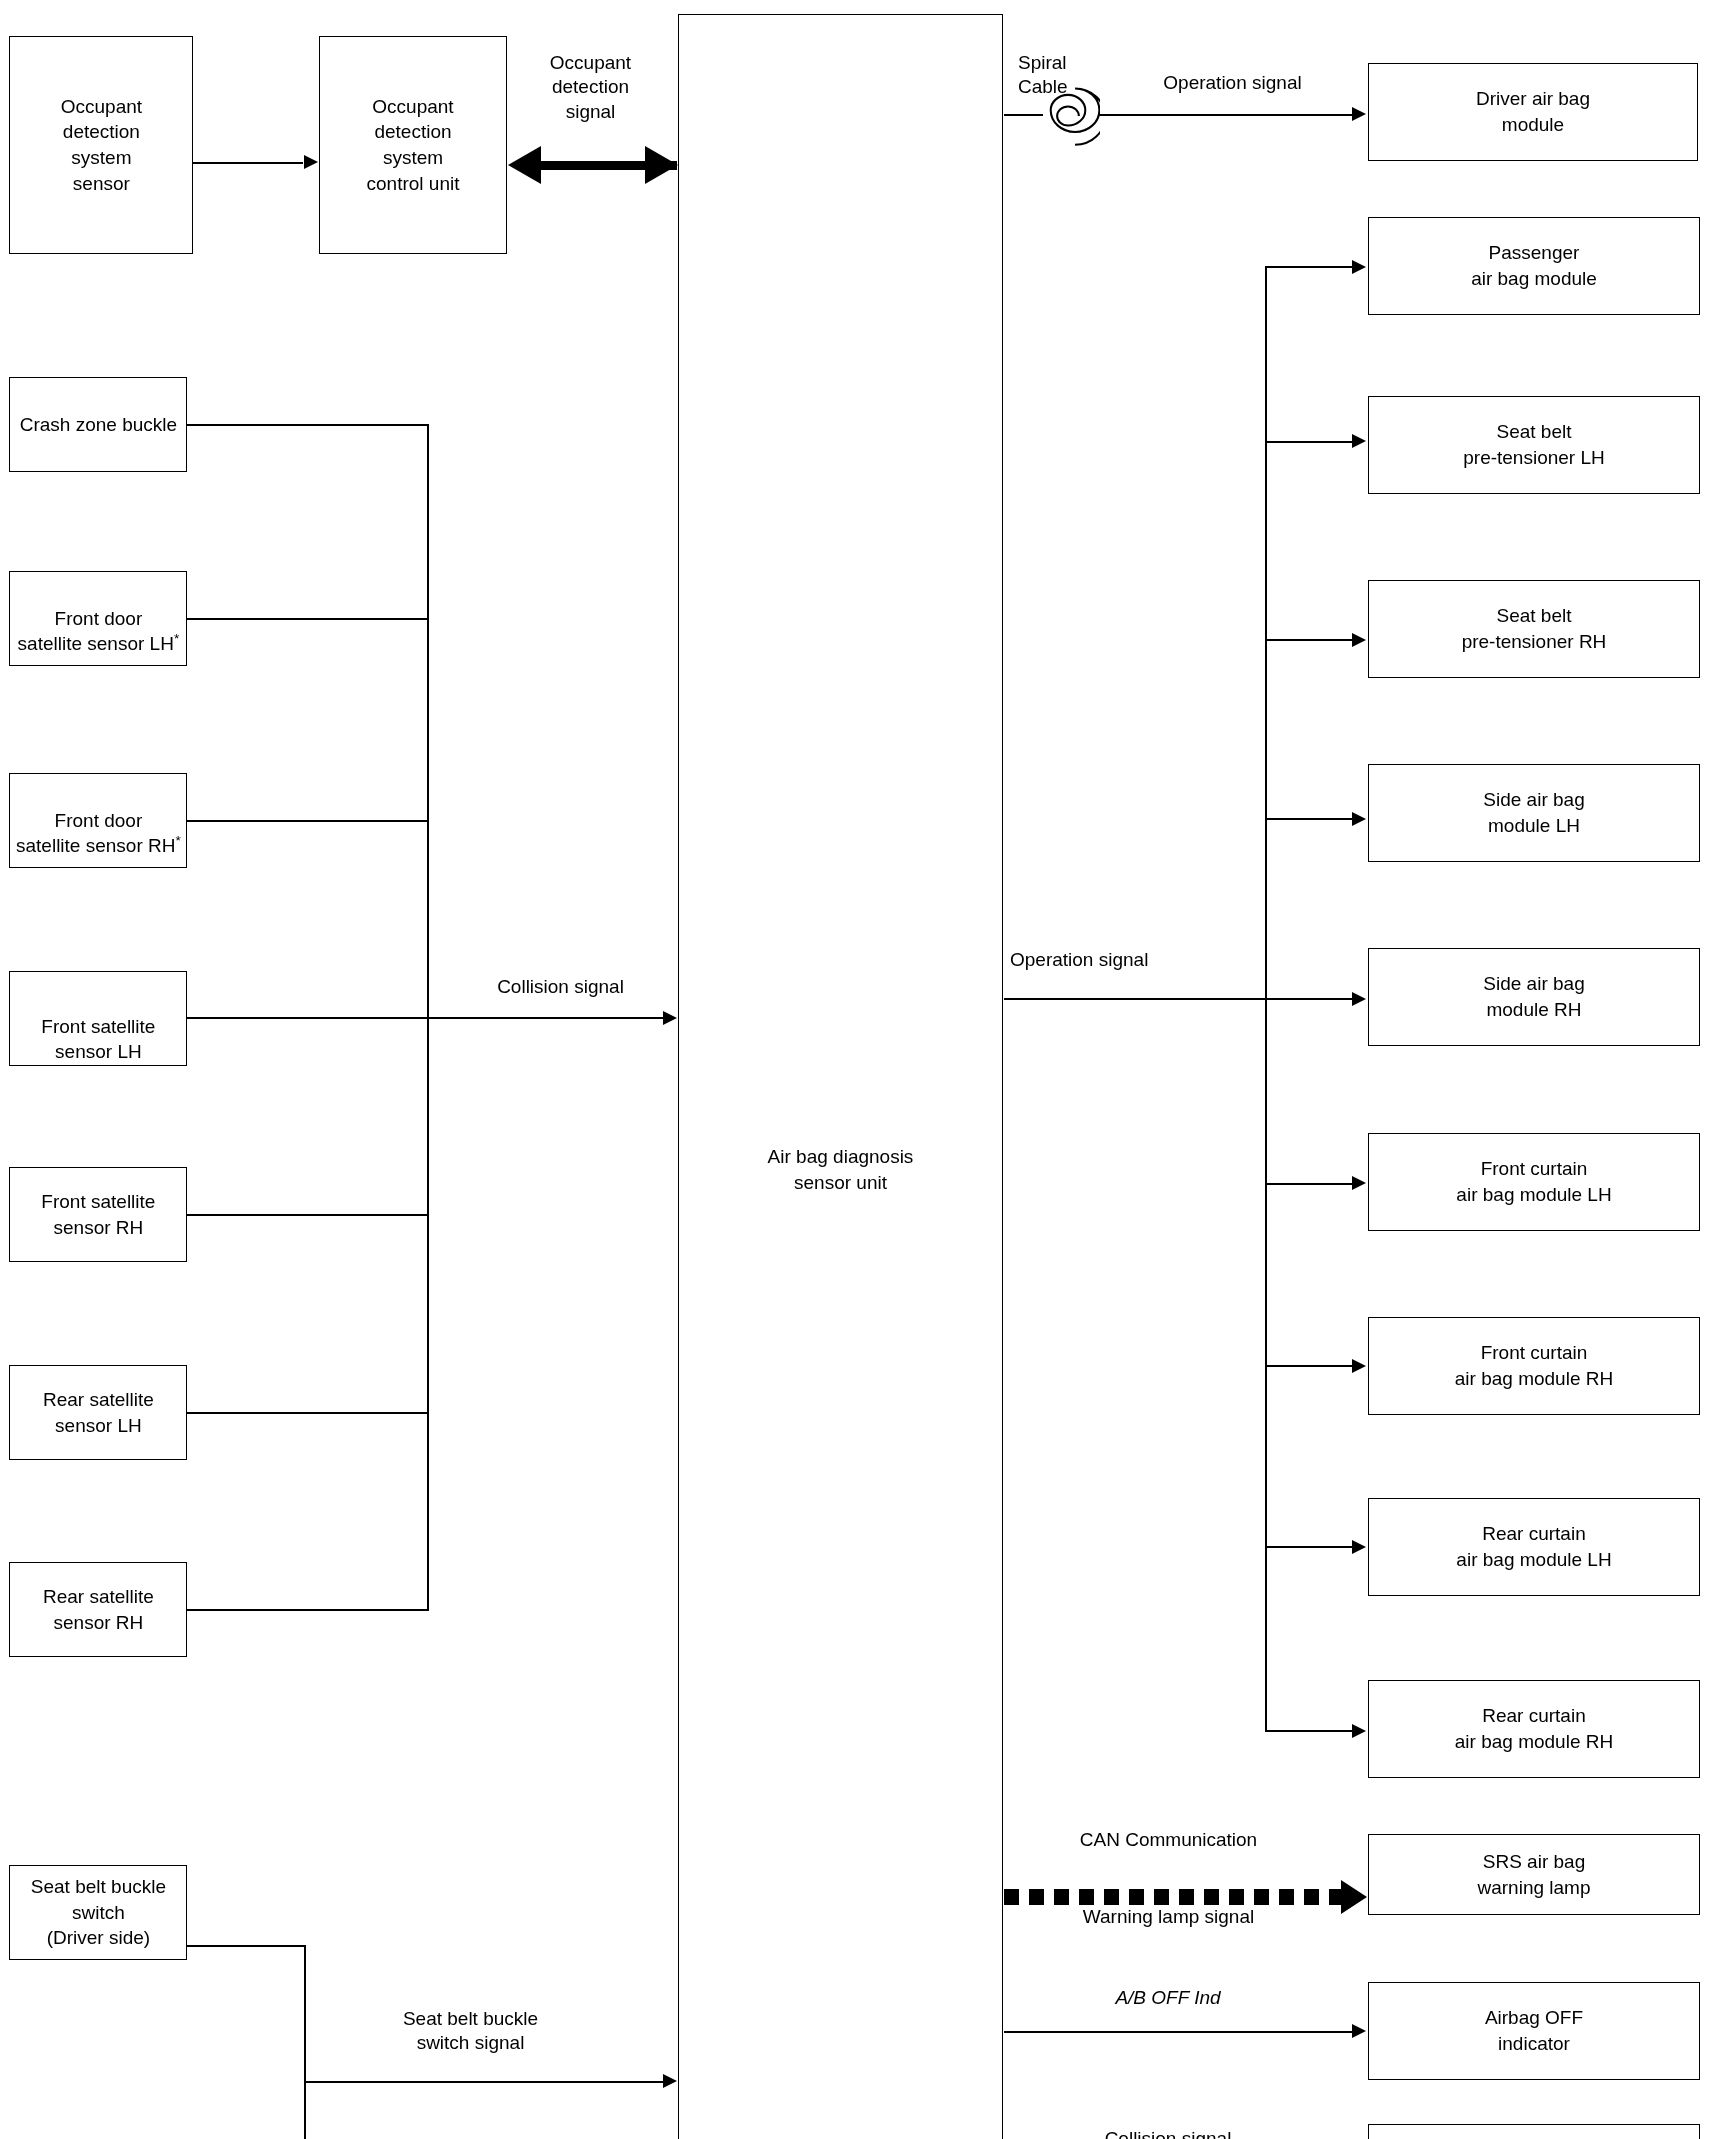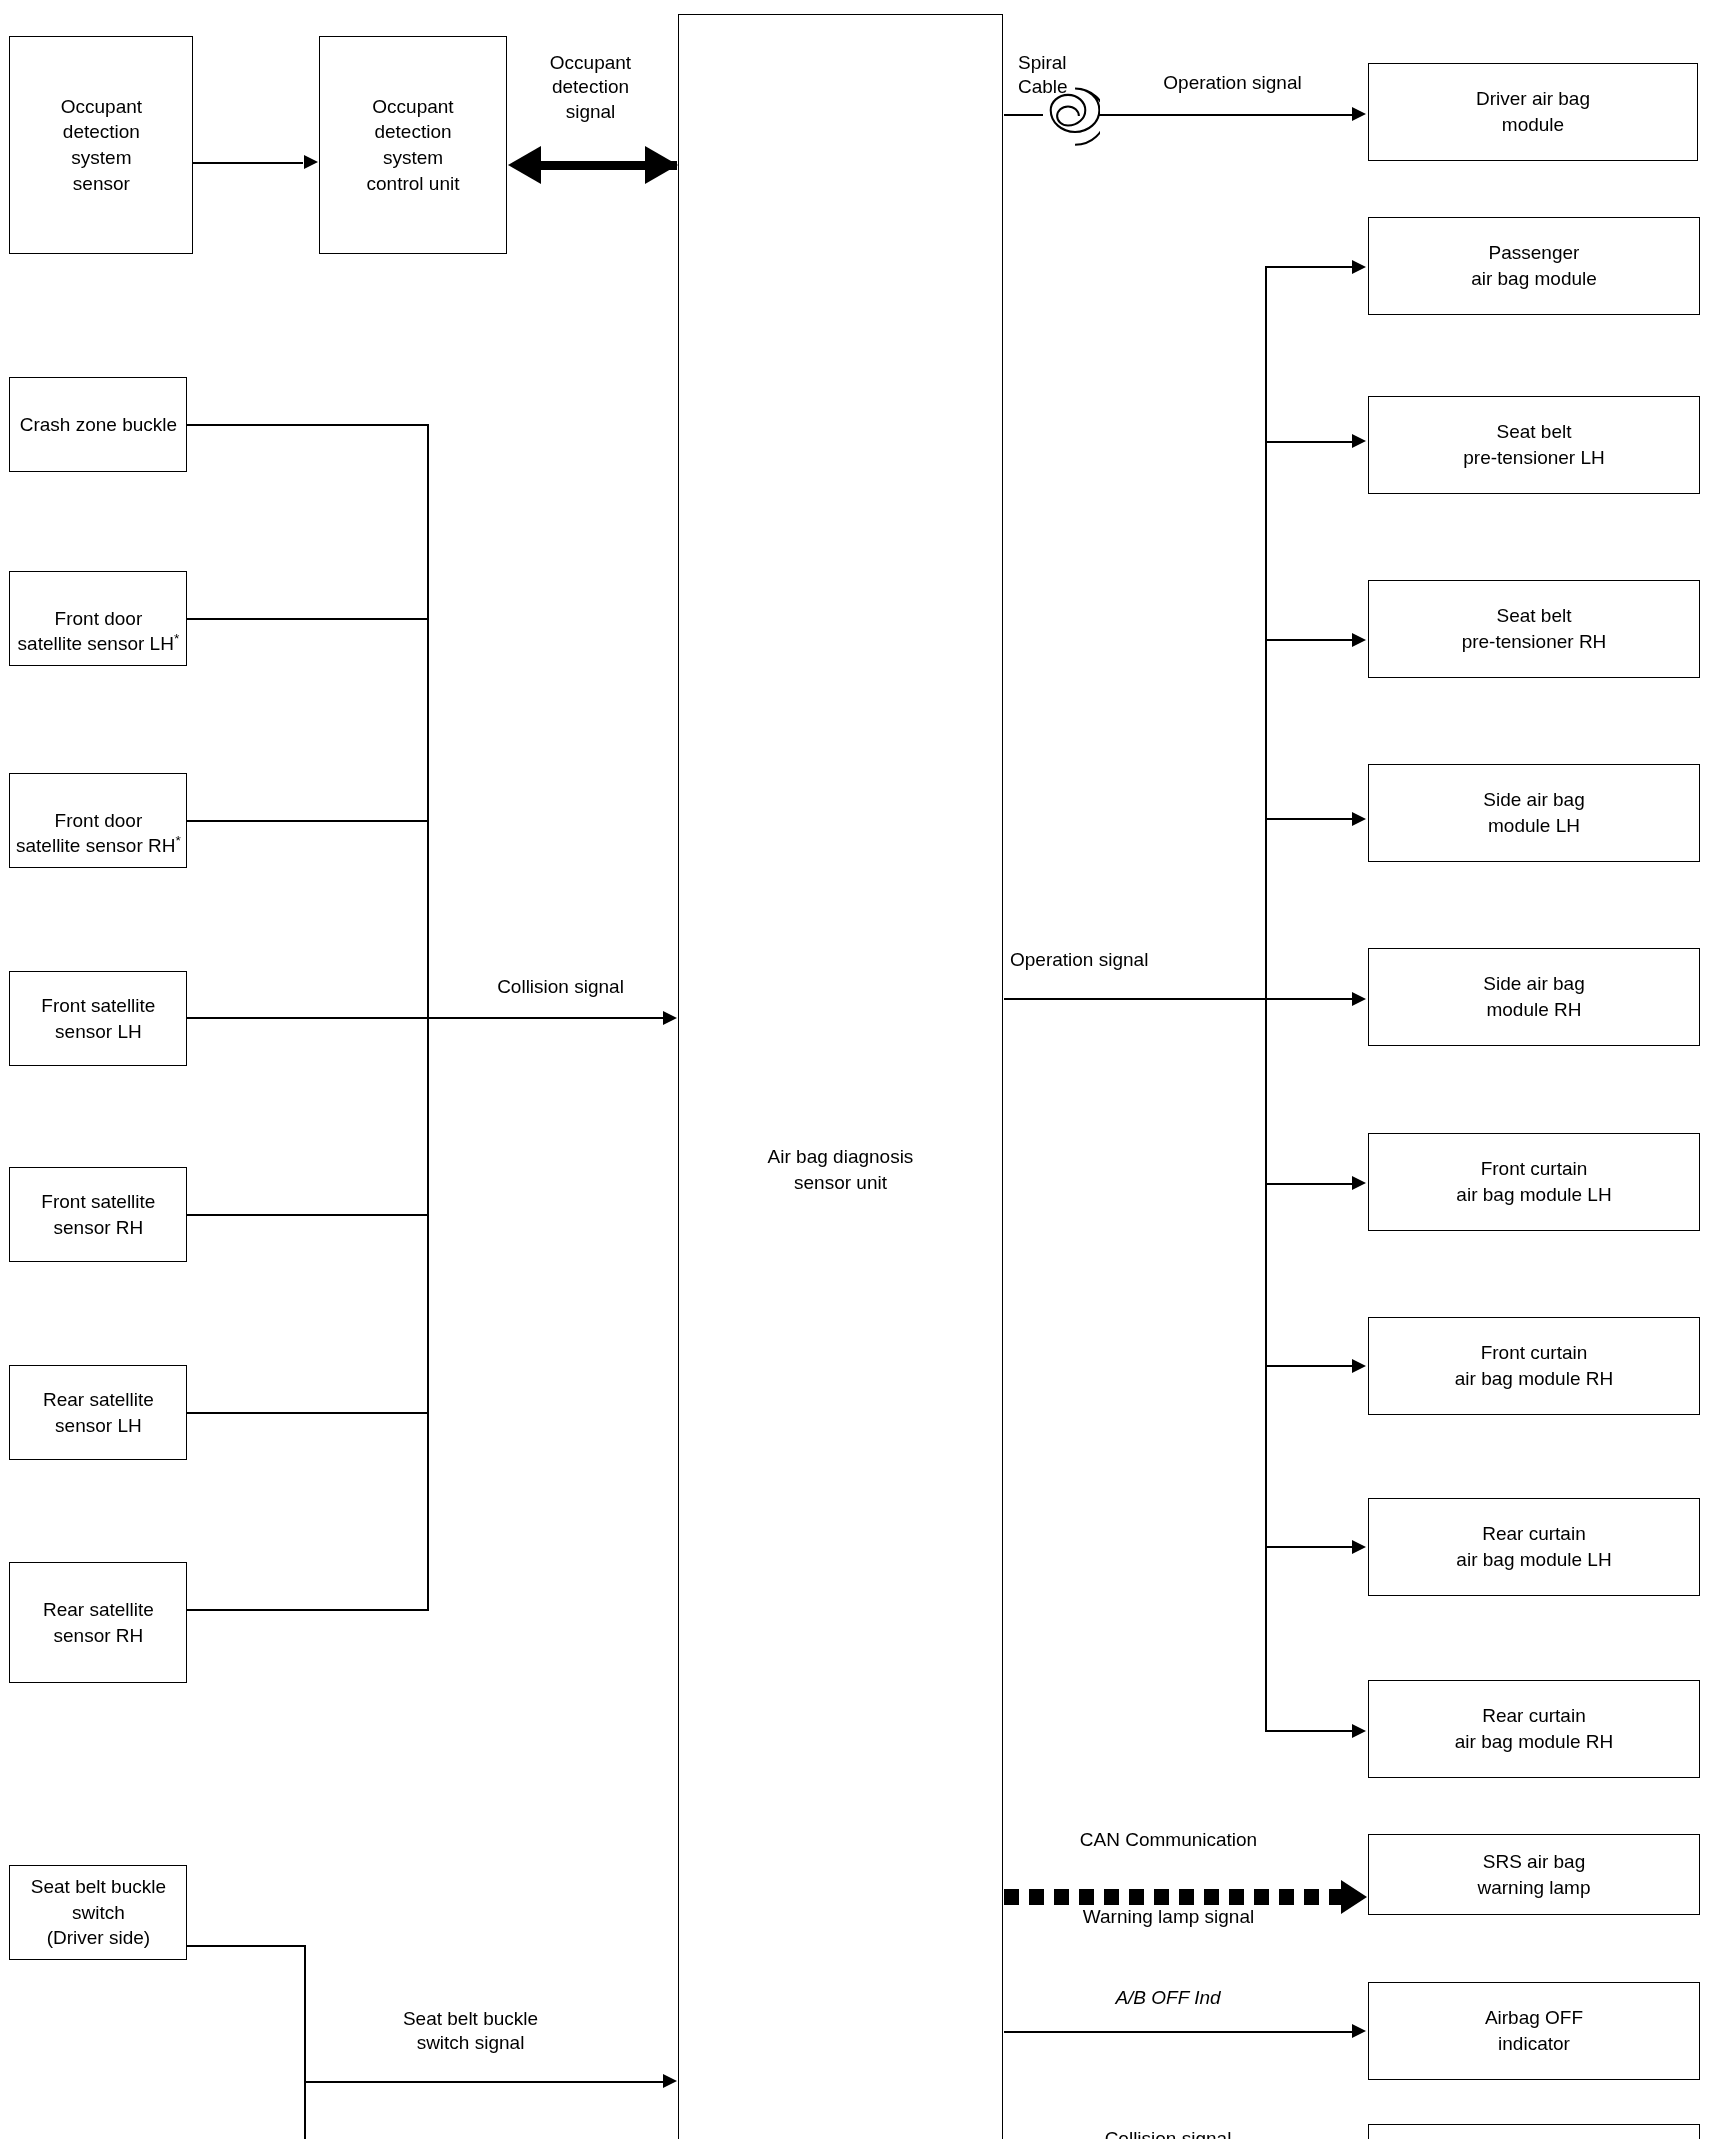--- a/index.html
+++ b/index.html
@@ -123,33 +123,33 @@
     </span>
   </div>
 
   <div class="box" style="left:9.4px;top:773px;width:178px;height:95px;">
     <span class="txt">
       <span>Front door
 satellite sensor RH</span><sup>*</sup>
     </span>
   </div>
 
-  <div class="box" style="left:9.4px;top:971px;width:178px;height:95px;">
+  <div class="box" style="left:9.4px;top:971px;width:178px;height:95px;align-items:flex-end;">
     <span class="txt">Front satellite sensor LH</span>
   </div>
 
   <div class="box" style="left:9.4px;top:1365px;width:178px;height:95px;">
     <span class="txt">Rear satellite sensor LH</span>
   </div>
 
   <div class="box" style="left:9.4px;top:1167px;width:178px;height:95px;">
     <span class="txt">Front satellite sensor RH</span>
   </div>
 
-  <div class="box" style="left:9.4px;top:1562px;width:178px;height:121px;">
+  <div class="box" style="left:9.4px;top:1562px;width:178px;height:95px;">
     <span class="txt">Rear satellite sensor RH</span>
   </div>
 
   <div class="h" style="left:186px;top:424px;width:243px;"></div>
   <div class="h" style="left:186px;top:618px;width:243px;"></div>
   <div class="h" style="left:186px;top:820px;width:243px;"></div>
   <div class="h" style="left:186px;top:1017px;width:243px;"></div>
   <div class="h" style="left:186px;top:1214px;width:243px;"></div>
   <div class="h" style="left:186px;top:1412px;width:243px;"></div>
   <div class="h" style="left:186px;top:1609px;width:243px;"></div>

